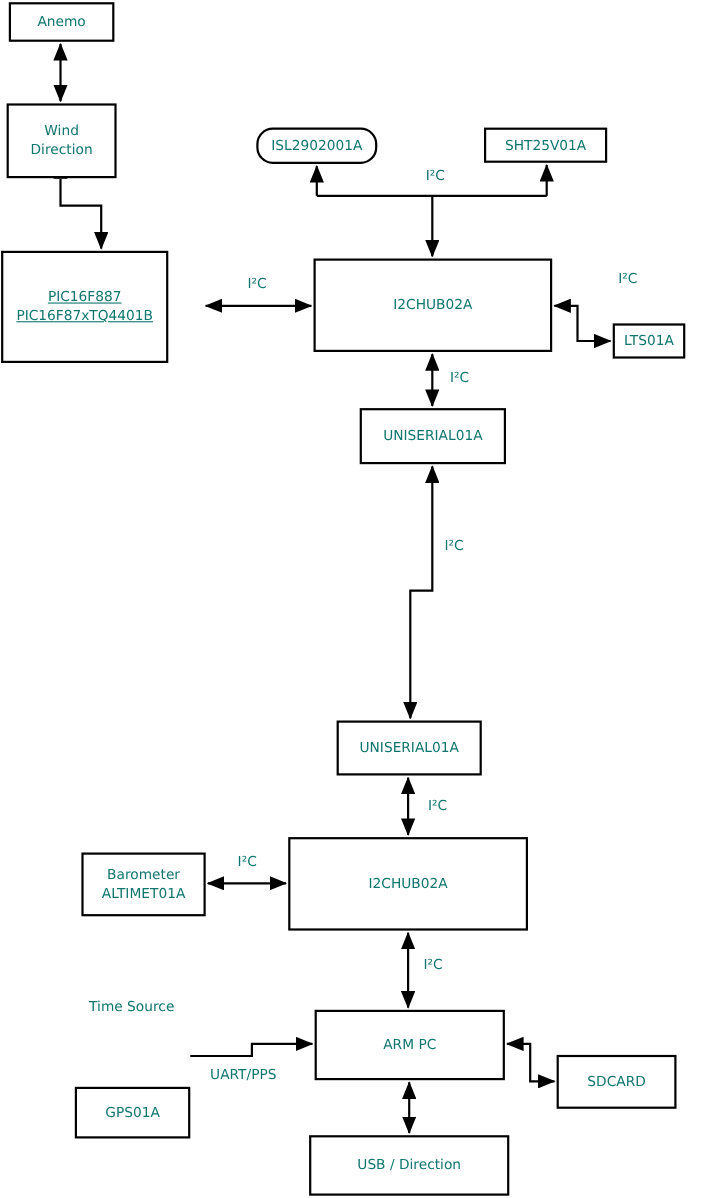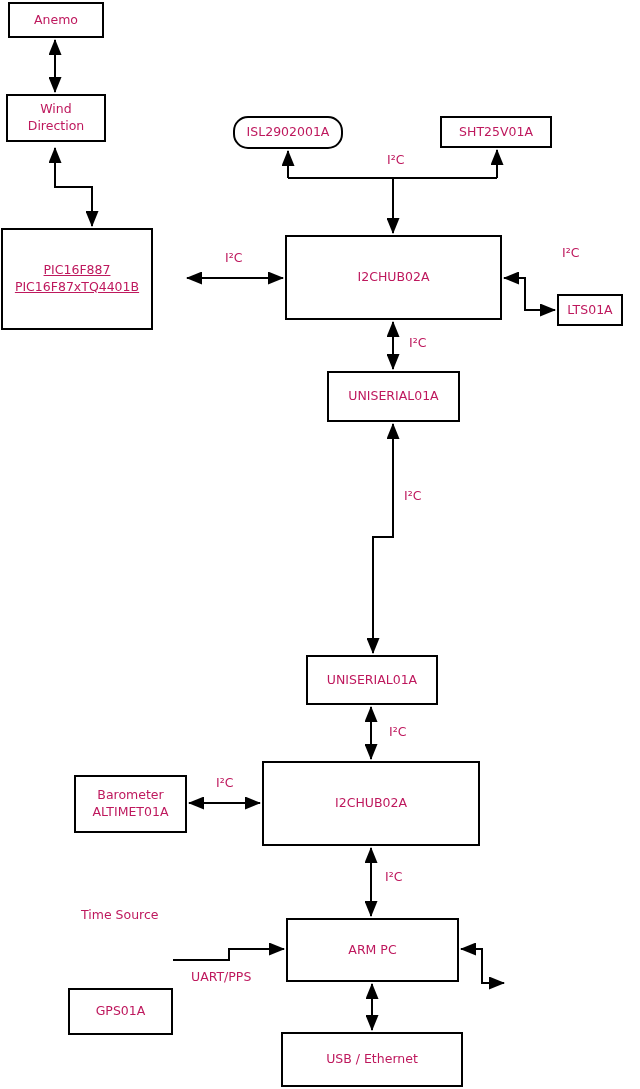--- a/index.html
+++ b/index.html
@@ -7,21 +7,21 @@
     padding: 0;
     background: #ffffff;
     font-family: "DejaVu Sans", "Liberation Sans", sans-serif;
   }
   #canvas {
     position: relative;
     width: 640px;
     height: 1089px;
     background: #ffffff;
     overflow: hidden;
-    color: #be185d;
+    color: #0f766e;
   }
   #edges {
     position: absolute;
     left: 0; top: 0;
     width: 640px; height: 1089px;
     z-index: 1;
   }
   #edges path {
     fill: none;
     stroke: #000;
@@ -88,21 +88,21 @@
 
     <path d="M 173 960 L 229 960 L 229 949 L 284 949" marker-end="url(#arr)"></path>
 
     <path d="M 461 949 L 482 949 L 482 983 L 504 983" marker-start="url(#arr)" marker-end="url(#arr)"></path>
 
     <path d="M 372 984 L 372 1030" marker-start="url(#arr)" marker-end="url(#arr)"></path>
   </svg>
 
   <div class="node" style="left:8px; top:2px; width:96px; height:36px;">Anemo</div>
 
-  <div class="node" style="left:6px; top:94px; width:100px; height:48px;">Wind
+  <div class="node" style="left:6px; top:94px; width:100px; height:68px;">Wind
 Direction</div>
 
   <div class="node thick" style="left:1px; top:228px; width:152px; height:102px;text-decoration:underline;">PIC16F887
 PIC16F87xTQ4401B</div>
 
   <div class="node" style="left:233px; top:116px; width:110px; height:33px;border-radius:15px;">ISL2902001A</div>
 
   <div class="node" style="left:440px; top:116px; width:112px; height:32px;">SHT25V01A</div>
 
   <div class="node thick" style="left:285px; top:235px; width:217px; height:85px;">I2CHUB02A</div>
@@ -115,22 +115,23 @@
 
   <div class="node thick" style="left:262px; top:761px; width:218px; height:85px;">I2CHUB02A</div>
 
   <div class="node" style="left:74px; top:775px; width:113px; height:58px;">Barometer
 ALTIMET01A</div>
 
   <div class="node thick" style="left:286px; top:918px; width:173px; height:64px;">ARM PC</div>
 
   <div class="node" style="left:68px; top:988px; width:105px; height:47px;">GPS01A</div>
 
+  <div class="node" style="left:506px; top:959px; width:109px; height:49px;">SDCARD</div>
 
-  <div class="node thick" style="left:281px; top:1032px; width:182px; height:55px;">USB / Ethernet</div>
+  <div class="node thick" style="left:281px; top:1032px; width:182px; height:55px;">USB / Direction</div>
 
   <span class="buslabel" style="left:387px; top:153px;">I²C</span>
 
   <span class="buslabel" style="left:225px; top:251px;">I²C</span>
 
   <span class="buslabel" style="left:562px; top:246px;">I²C</span>
 
   <span class="buslabel" style="left:409px; top:336px;">I²C</span>
 
   <span class="buslabel" style="left:404px; top:489px;">I²C</span>

